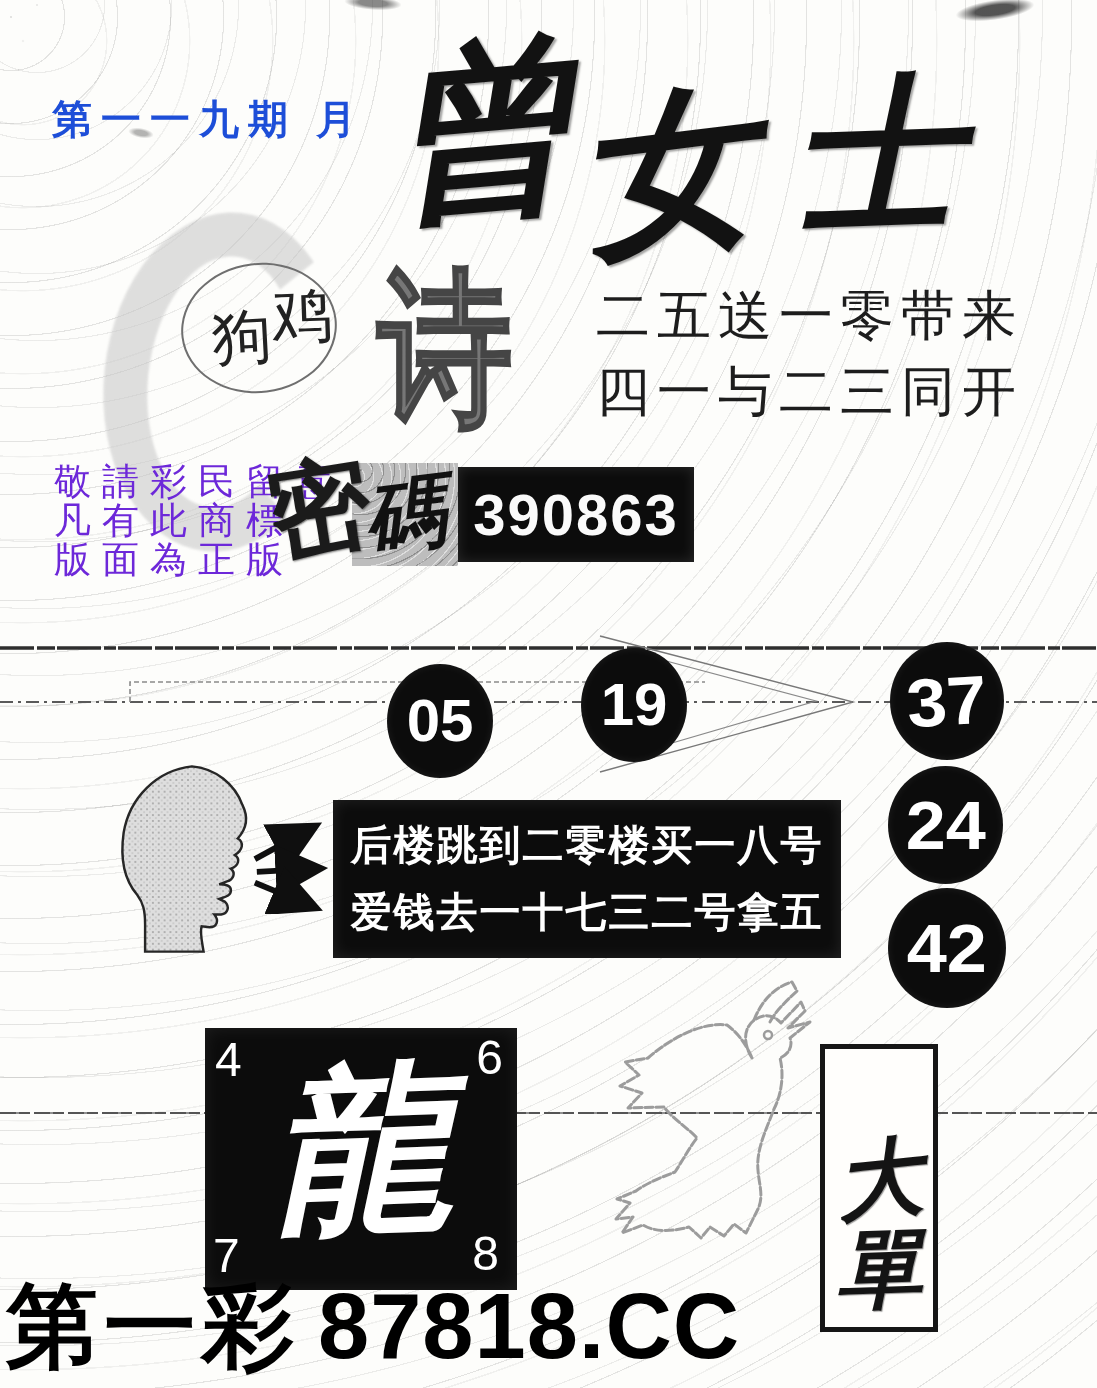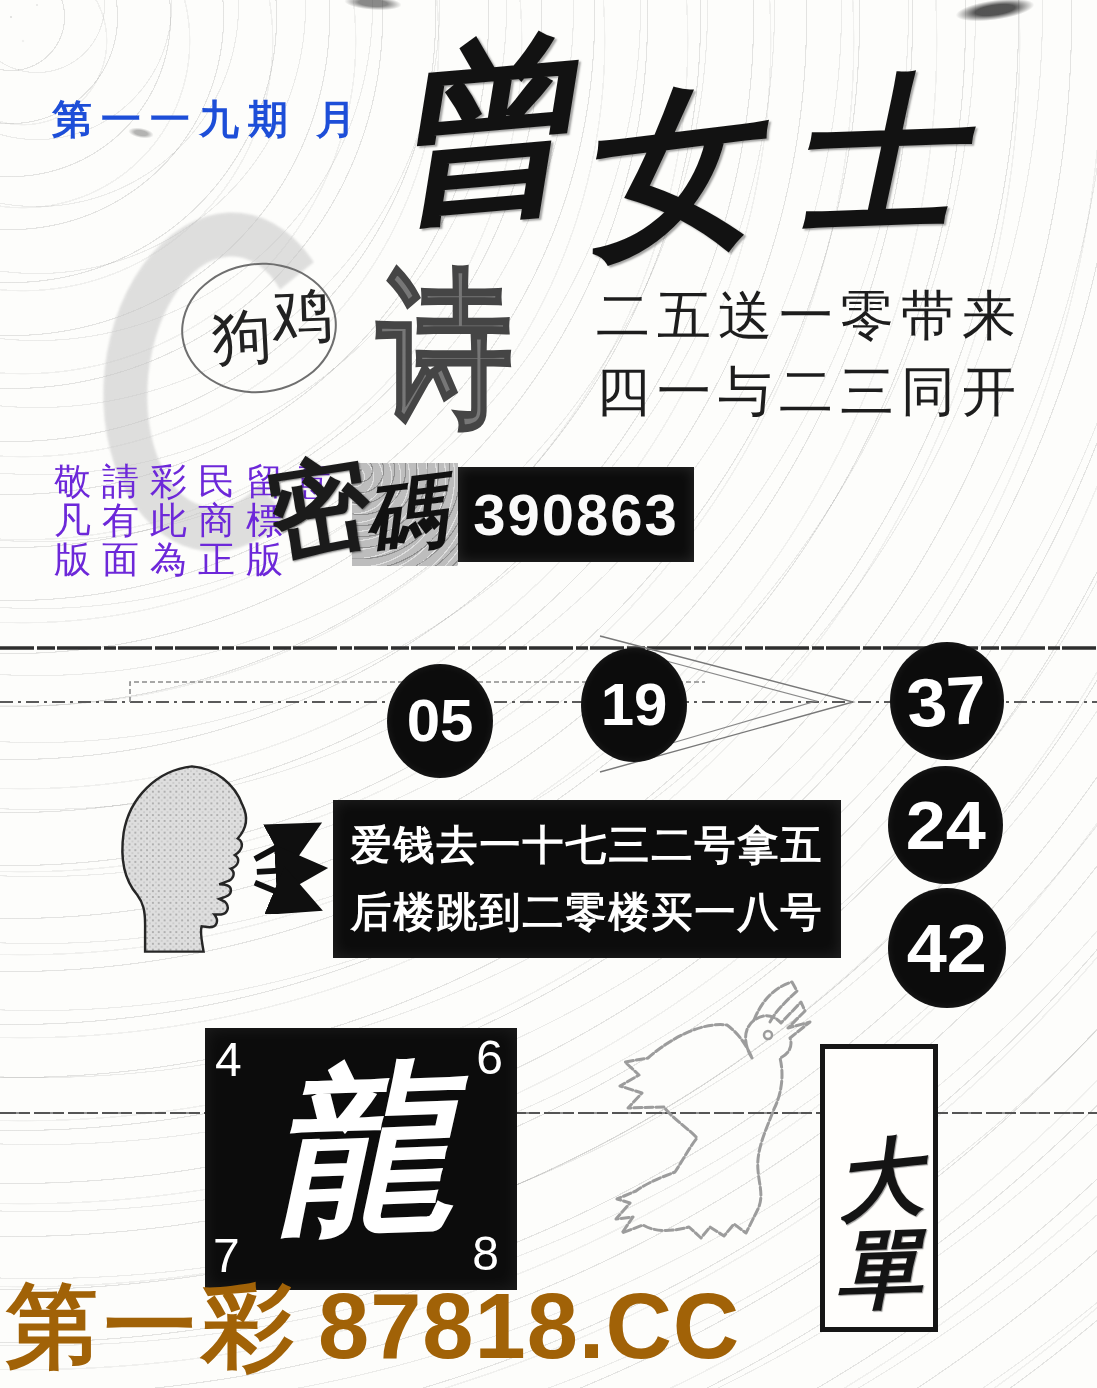--- a/index.html
+++ b/index.html
@@ -218,22 +218,22 @@
       <marker id="ah" markerWidth="9" markerHeight="9" refX="6" refY="4.5" orient="auto">
         <path d="M0,0 L9,4.5 L0,9 Z" fill="#0f0f0f"></path>
       </marker>
     </defs>
     <line x1="5" y1="42" x2="58" y2="13" stroke="#0f0f0f" stroke-width="6" marker-end="url(#ah)"></line>
     <line x1="7" y1="55" x2="62" y2="52" stroke="#0f0f0f" stroke-width="6" marker-end="url(#ah)"></line>
     <line x1="5" y1="66" x2="58" y2="88" stroke="#0f0f0f" stroke-width="6" marker-end="url(#ah)"></line>
   </svg>
 
   <div class="abs speech-box">
+    <div class="sline">后楼跳到二零楼买一八号</div>
     <div class="sline">爱钱去一十七三二号拿五</div>
-    <div class="sline">后楼跳到二零楼买一八号</div>
   </div>
 
   <div class="abs low-rule"></div>
 
   <div class="abs dragon-box">
     <span class="corner-num tl">4</span>
     <span class="corner-num tr">6</span>
     <span class="corner-num bl">7</span>
     <span class="corner-num br">8</span>
     <span class="dchar">龍</span>
@@ -245,17 +245,17 @@
       <path d="M158,40 C166,20 179,7 196,2 L201,11 C188,23 178,33 173,44"></path>
       <circle cx="172" cy="55" r="4" stroke-dasharray="none" stroke-width="2.5"></circle>
     </g>
   </svg>
 
   <div class="abs side-box">
     <span class="bchar b0">大</span>
     <span class="bchar b1">單</span>
   </div>
 
-  <div class="abs watermark" style="color:#a16207;text-align:right;">
+  <div class="abs watermark" style="color:#000000;text-align:right;">
     <span class="brand">第一彩</span><span class="site">87818.CC</span>
   </div>
 
 </div>
 
 </body></html>

